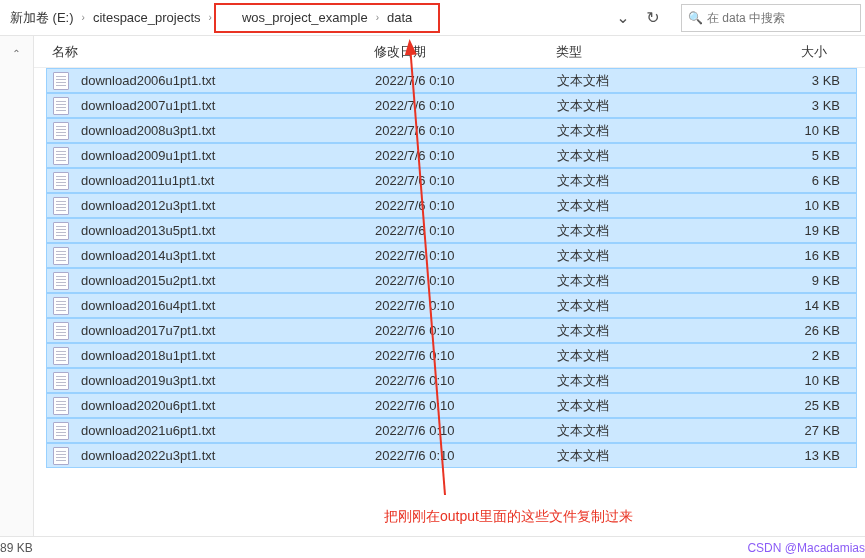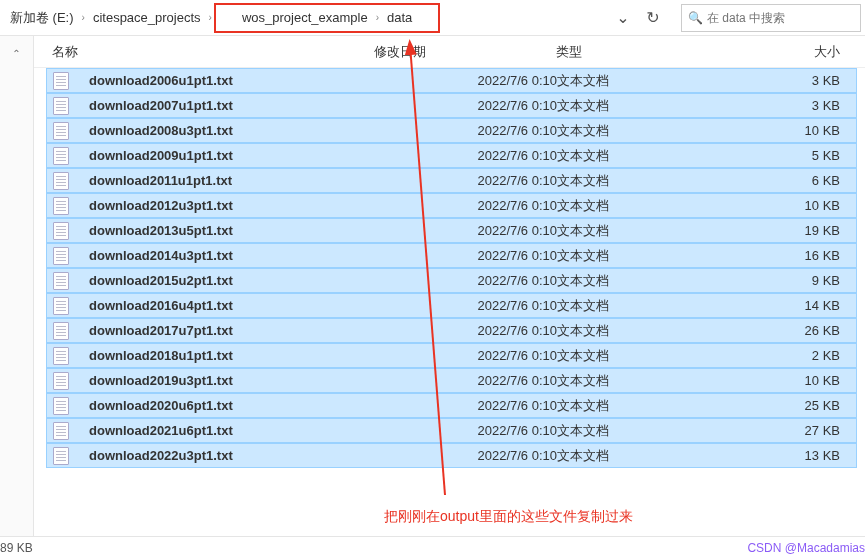--- a/index.html
+++ b/index.html
@@ -18,28 +18,28 @@
     
     .content { display: flex; height: calc(100% - 36px - 22px); }
     .sidebar { width: 34px; border-right: 1px solid #e5e5e5; background: #fafafa; padding-top: 10px; text-align: center; color: #666; font-size: 12px; }
     .chev-up { font-size: 10px; }
     
     .file-list { flex: 1; background: #fff; }
     .header-row { display: flex; height: 32px; align-items: center; font-size: 13px; color: #333; border-bottom: 1px solid #eee; }
     .col-name { width: 340px; padding-left: 18px; }
     .col-date { width: 182px; }
     .col-type { width: 158px; }
-    .col-size { flex: 1; text-align: right; padding-right: 25px; }
+    .col-size { flex: 1; text-align: right; padding-right: 38px; }
     
     .file-row { display: flex; height: 25px; align-items: center; font-size: 13px; background: #cce8ff; border: 1px solid #99d1ff; margin: 0 8px 0 12px; color: #333; }
     .file-row + .file-row { margin-top: 0; }
-    .file-row .col-name { display: flex; align-items: center; gap: 20px; padding-left: 6px; width: 328px; font-weight: bold; }
+    .file-row .col-name { display: flex; align-items: center; gap: 12px; padding-left: 6px; width: 328px; }
     .file-icon { width: 16px; height: 18px; border: 1px solid #aac; border-radius: 1px; background: #fefefe; position: relative; flex-shrink: 0; }
     .file-icon::before { content: ""; position: absolute; top: 3px; left: 2px; right: 2px; height: 1px; background: #bbc; box-shadow: 0 3px 0 #bbc, 0 6px 0 #bbc, 0 9px 0 #bbc; }
-    .file-row .col-date { width: 182px; text-align: right; }
+    .file-row .col-date { width: 182px; }
     .file-row .col-type { width: 158px; }
     .file-row .col-size { text-align: right; padding-right: 16px; }
     
     .arrow-annotation { position: absolute; top: 35px; left: 405px; pointer-events: none; }
     .caption { position: absolute; bottom: 32px; left: 340px; color: #e93323; font-size: 14px; font-weight: 500; margin-left: 44px; }
     
     .statusbar { position: absolute; bottom: 0; left: 0; right: 0; height: 22px; display: flex; align-items: center; font-size: 12px; color: #555; padding: 0 0; border-top: 1px solid #e5e5e5; justify-content: space-between; }
     .watermark { color: #8b5cf6; font-size: 12px; }
   </style>
 </head>

